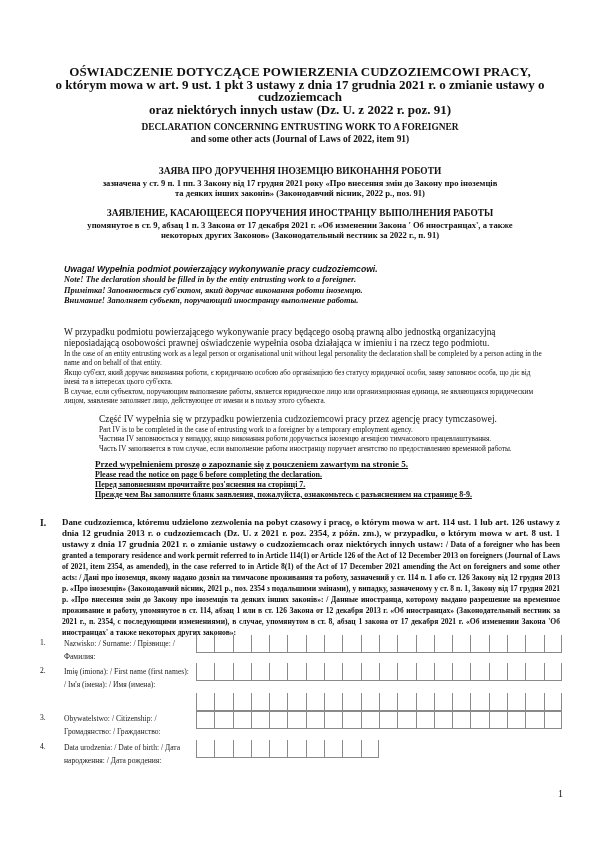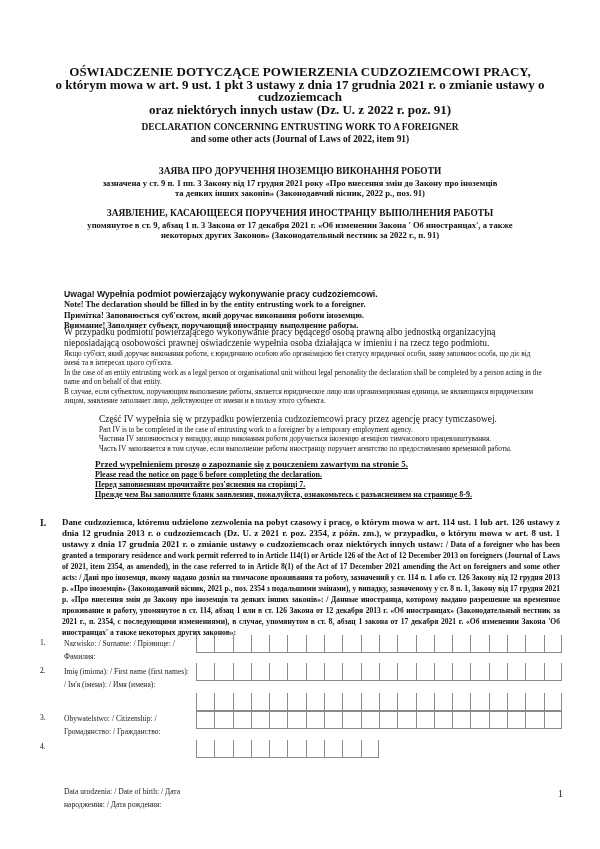--- a/index.html
+++ b/index.html
@@ -50,31 +50,31 @@
   <div class="t-sub2">зазначена у ст. 9 п. 1 пп. 3 Закону від 17 грудня 2021 року «Про внесення змін до Закону про іноземців</div>
   <div class="t-sub2">та деяких інших законів» (Законодавчий вісник, 2022 р., поз. 91)</div>
 </div>
 
 <div class="abs title-block" style="top:208px;">
   <div class="t-head">ЗАЯВЛЕНИЕ, КАСАЮЩЕЕСЯ ПОРУЧЕНИЯ ИНОСТРАНЦУ ВЫПОЛНЕНИЯ РАБОТЫ</div>
   <div class="t-sub2">упомянутое в ст. 9, абзац 1 п. 3 Закона от 17 декабря 2021 г. «Об изменении Закона ' Об иностранцах', а также</div>
   <div class="t-sub2">некоторых других Законов» (Законодательный вестник за 2022 г., п. 91)</div>
 </div>
 
-<div class="abs notes" style="top:289px;">
+<div class="abs notes" style="top:264px;font-style:italic;">
   <div class="uwaga">Uwaga! Wypełnia podmiot powierzający wykonywanie pracy cudzoziemcowi.</div>
   <div class="bl">Note! The declaration should be filled in by the entity entrusting work to a foreigner.</div>
   <div class="bl">Примітка! Заповнюється суб'єктом, який доручає виконання роботи іноземцю.</div>
   <div class="bl">Внимание! Заполняет субъект, поручающий иностранцу выполнение работы.</div>
 </div>
 
 <div class="abs para" style="top:327px;">
   <div class="pl">W przypadku podmiotu powierzającego wykonywanie pracy będącego osobą prawną albo jednostką organizacyjną nieposiadającą osobowości prawnej oświadczenie wypełnia osoba działająca w imieniu i na rzecz tego podmiotu.</div>
+  <div class="sm">In the case of an entity entrusting work as a legal person or organisational unit without legal personality the declaration shall be completed by a person acting in the name and on behalf of that entity.</div>
   <div class="sm">Якщо суб'єкт, який доручає виконання роботи, є юридичною особою або організацією без статусу юридичної особи, заяву заповнює особа, що діє від імені та в інтересах цього суб'єкта.</div>
-  <div class="sm">In the case of an entity entrusting work as a legal person or organisational unit without legal personality the declaration shall be completed by a person acting in the name and on behalf of that entity.</div>
   <div class="sm">В случае, если субъектом, поручающим выполнение работы, является юридическое лицо или организационная единица, не являющаяся юридическим лицом, заявление заполняет лицо, действующее от имени и в пользу этого субъекта.</div>
 </div>
 
 <div class="abs para" style="top:414px;margin-left:35px;">
   <div class="pl">Część IV wypełnia się w przypadku powierzenia cudzoziemcowi pracy przez agencję pracy tymczasowej.</div>
   <div class="sm">Part IV is to be completed in the case of entrusting work to a foreigner by a temporary employment agency.</div>
   <div class="sm">Частина IV  заповнюється у випадку, якщо виконання роботи доручається іноземцю агенцією тимчасового працевлаштування.</div>
   <div class="sm">Часть IV  заполняется в том случае, если выполнение работы иностранцу поручает агентство по предоставлению временной работы.</div>
 </div>
 
@@ -181,21 +181,21 @@
     <div class="cell"></div>
     <div class="cell"></div>
   <div class="cell"></div>
     <div class="cell"></div>
     <div class="cell"></div>
     <div class="cell"></div>
     <div class="cell"></div>
 </div>
 
 <div class="abs field-num" style="top:742px;">4.</div>
-<div class="abs field-label" style="top:741px;margin-top:44px;">Data urodzenia: / Date of birth: / Дата народження: / Дата рождения:</div>
+<div class="abs field-label" style="top:741px;">Data urodzenia: / Date of birth: / Дата народження: / Дата рождения:</div>
 <div class="comb" style="left:196px; top:740px;">
   <div class="cell"></div>
     <div class="cell"></div>
     <div class="cell"></div>
     <div class="cell"></div>
     <div class="cell"></div>
   <div class="cell"></div>
     <div class="cell"></div>
     <div class="cell"></div>
     <div class="cell"></div>

